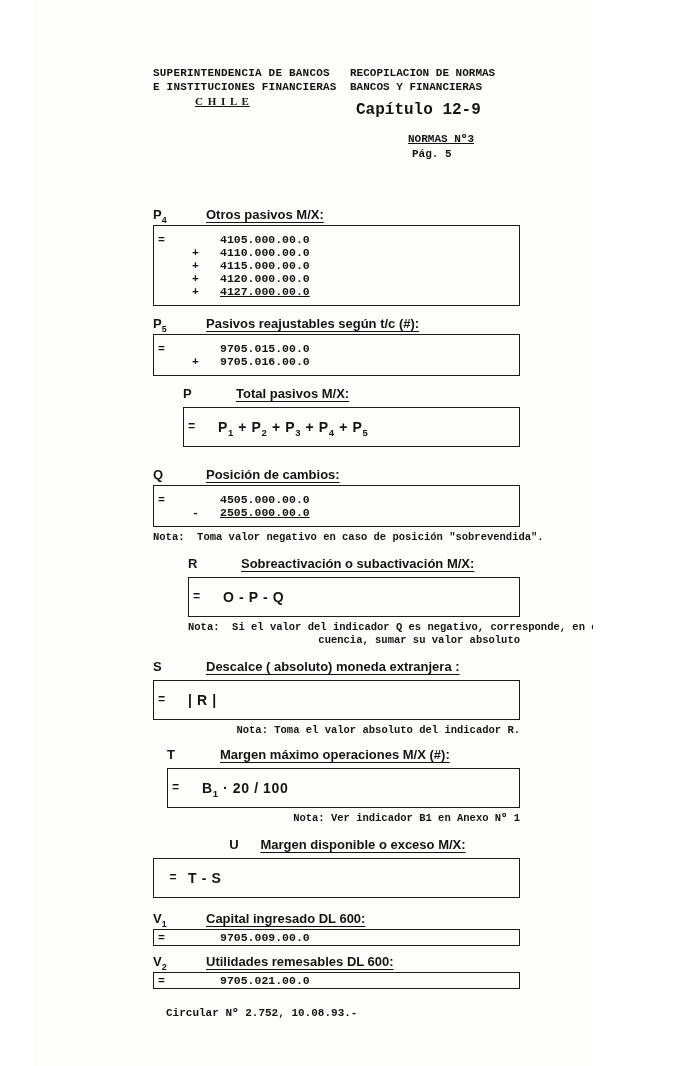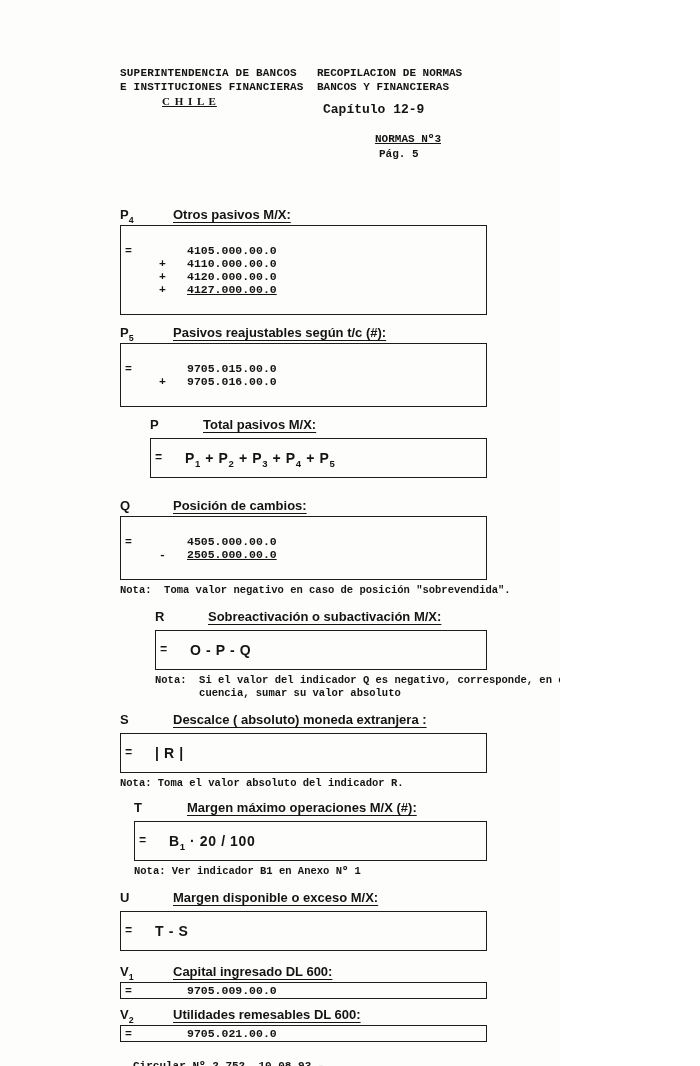--- a/index.html
+++ b/index.html
@@ -5,66 +5,67 @@
   * { margin:0; padding:0; box-sizing:border-box; }
   html,body { background:#ffffff; }
   body { font-family:"Liberation Mono", monospace; color:#141414; }
 
   .page {
     position:relative;
     width:560px; height:1066px;
     background:#fdfdfb;
     padding:66px 73px 0 120px;
     overflow:hidden;
+    margin-left:33px;
   }
 
   
   .doc-header { display:flex; justify-content:space-between; margin-bottom:46px; }
   .hdr-left  { font:700 11px/14px "Liberation Mono", monospace; letter-spacing:.2px; }
   .hdr-left .chile { margin-left:42px; text-decoration:underline; letter-spacing:1px;font-family:Liberation Serif, serif; }
   .hdr-right { font:700 11px/14px "Liberation Mono", monospace; width:170px; }
-  .hdr-right .chapter { font-size:13px; margin-top:9px; margin-left:6px; }
+  .hdr-right .chapter { font-size:16px; margin-top:9px; margin-left:6px; }
   .hdr-right .annex   { margin-top:15px; margin-left:58px; text-decoration:underline; }
   .hdr-right .pagenum { margin-left:62px; margin-top:1px; }
 
   
   .sec { margin-bottom:12px; }
   .sec-head { font:700 13px/15px "Liberation Sans", sans-serif; margin-bottom:3px; }
   .sec-label { display:inline-block; width:53px; }
   .sec-title { text-decoration:underline; text-underline-offset:3px; }
 
   .box { border:1px solid #1c1c1c; width:100%; }
-  .box.codes { padding:18px 4px; font:700 11.5px/13px "Liberation Mono", monospace; }
+  .box.codes { padding:7px 4px; font:700 11.5px/13px "Liberation Mono", monospace; }
   .box.codes.compact { padding:1px 4px; }
   .code-line { white-space:pre; }
   .op { display:inline-block; width:62px; }
   .op.indent { padding-left:34px; }
   .val.ul { text-decoration:underline; }
 
   .box.formula {
     margin-top:6px; height:40px;
     display:flex; align-items:center;
     padding:0 4px;
     font:700 14px "Liberation Sans", sans-serif;
   }
   .f-eq { display:inline-block; width:30px; font:700 12px "Liberation Mono", monospace; }
   .f-expr { letter-spacing:.6px; }
   sub { font-size:68%; line-height:0; }
 
-  .note { margin-top:4px; font:700 10.5px/13px "Liberation Mono", monospace; white-space:pre; }
+  .note { margin-top:4px; font:700 10.5px/13px "Liberation Mono", monospace; white-space:pre;text-align:right; }
 
   
   .sec[data-sec-id="P4"] { margin-bottom:10px; }
   .sec[data-sec-id="P5"] { margin-bottom:10px; }
   .sec[data-sec-id="P"]  { margin-bottom:20px;padding-left:30px; }
   .sec[data-sec-id="Q"]  { margin-bottom:12px; }
   .sec[data-sec-id="R"]  { margin-bottom:12px;padding-left:35px; }
   .sec[data-sec-id="S"]  { margin-bottom:10px; }
   .sec[data-sec-id="T"]  { margin-bottom:12px;padding-left:14px; }
-  .sec[data-sec-id="U"]  { margin-bottom:13px; }
+  .sec[data-sec-id="U"]  { margin-bottom:13px;text-align:center; }
   .sec[data-sec-id="V1"] { margin-bottom:8px; }
   .sec[data-sec-id="V2"] { margin-bottom:18px; }
 
   .doc-footer { margin-top:16px; font:700 11px "Liberation Mono", monospace;padding-left:13px; }
 </style>
 </head>
 <body>
 
 <div class="page">
 
@@ -82,20 +83,21 @@
       <div class="pagenum">Pág. 5</div>
     </div>
   </header>
 
   <main id="sections">
       <section class="sec" data-sec-id="P4">
         <div class="sec-head"><span class="sec-label">P<sub>4</sub></span><span class="sec-title">Otros pasivos M/X:</span></div>
         <div class="box codes">
           <div class="code-line"><span class="op">=</span><span class="val">4105.000.00.0</span></div>
           <div class="code-line"><span class="op indent">+</span><span class="val">4110.000.00.0</span></div>
+          <div class="code-line"><span class="op indent">+</span><span class="val">4115.000.00.0</span></div>
           <div class="code-line"><span class="op indent">+</span><span class="val">4120.000.00.0</span></div>
           <div class="code-line"><span class="op indent">+</span><span class="val ul">4127.000.00.0</span></div>
         </div>
       </section>
       <section class="sec" data-sec-id="P5">
         <div class="sec-head"><span class="sec-label">P<sub>5</sub></span><span class="sec-title">Pasivos reajustables según t/c (#):</span></div>
         <div class="box codes">
           <div class="code-line"><span class="op">=</span><span class="val">9705.015.00.0</span></div>
           <div class="code-line"><span class="op indent">+</span><span class="val">9705.016.00.0</span></div>
         </div>

